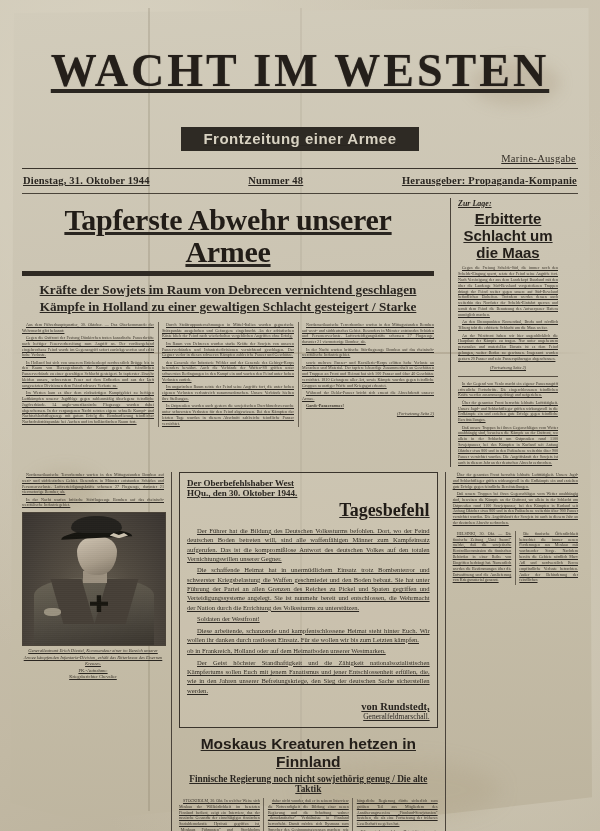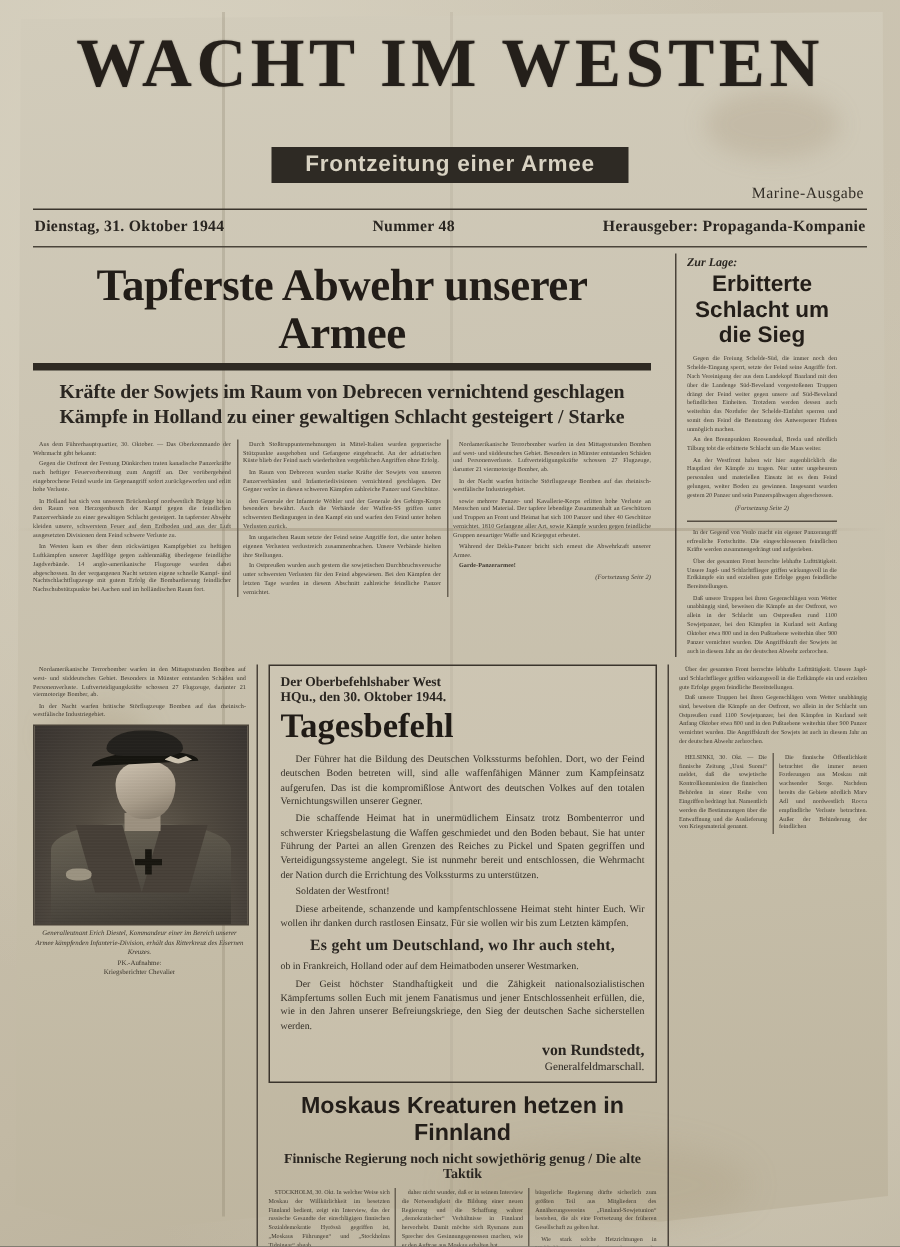--- a/index.html
+++ b/index.html
@@ -19,21 +19,21 @@
     box-shadow:0 0 14px rgba(60,52,40,.45);
     clip-path:polygon(1% 0.6%, 99.4% 0%, 100% 96.5%, 74% 98.6%, 40% 97.4%, 12% 99.4%, 0.4% 97.2%);
   }
   
   .crease{position:absolute;background:rgba(120,108,88,.22);pointer-events:none;}
   .crease.v{width:2px;top:8px;bottom:20px;}
   .crease.h{height:2px;left:10px;right:10px;
     background:linear-gradient(90deg,rgba(140,126,102,0) 0%,rgba(140,126,102,.35) 18%,rgba(140,126,102,.3) 80%,rgba(140,126,102,0) 100%);}
   .stain{position:absolute;border-radius:50%;pointer-events:none;}
 
-  .content{position:absolute;left:22px;top:1px;width:556px;height:790px;}
+  .content{position:absolute;left:22px;top:30px;width:556px;height:790px;text-decoration:underline;}
 
   
   .masthead{text-align:center;}
   .mast-title{
     font-family:"Liberation Serif",serif;font-weight:bold;
     font-size:46px;letter-spacing:3px;line-height:1;
     color:#241f1a;margin:18px 0 0 0;
     text-shadow:0 0 1px rgba(40,34,28,.5);
   }
   .mast-sub-wrap{display:flex;justify-content:center;margin-top:7px;}
@@ -93,21 +93,21 @@
   
   .lower{display:flex;margin-top:5px;}
   .lower-left{width:142px;}
   .lower-mid{width:262px;margin-left:7px;border-left:1.2px solid #4a433a;padding-left:7px;}
   .lower-right{width:127px;margin-left:7px;border-left:1.2px solid #4a433a;padding-left:7px;}
 
   .tb-box{border:1.3px solid #3a342c;padding:5px 7px 6px 7px;background:rgba(255,250,235,.10);}
   .tb-top{display:flex;justify-content:space-between;font-size:9px;font-weight:bold;margin-bottom:2px;flex-direction:column;}
   .tb-title{
     font-family:"Liberation Serif",serif;font-weight:bold;
-    font-size:23px;text-align:left;margin:1px 0 5px 0;letter-spacing:0px;color:#201b16;
+    font-size:18px;text-align:right;margin:1px 0 5px 0;letter-spacing:0px;color:#201b16;
   }
   .tb-body{font-size:6.6px;line-height:1.42;text-align:justify;color:#332e26;}
   .tb-body p{margin:0 0 2px 0;text-indent:10px;}
   .tb-slogan{
     font-weight:bold;font-size:10.5px;text-align:center;margin:5px 0 4px 0;letter-spacing:.2px;
   }
   .tb-sign{text-align:right;margin-top:6px;}
   .tb-sign .n{font-weight:bold;font-size:10.5px;}
   .tb-sign .r{font-size:7.5px;}
 
@@ -210,21 +210,21 @@
           <p>Während der Dekla-Panzer bricht sich erneut die Abwehrkraft unserer Armee.</p>
           <p style="font-weight:bold;">Garde-Panzerarmee!</p>
           <div class="contd">(Fortsetzung Seite 2)</div>
         </div>
       </div>
 
       <div class="col-side">
         <div class="side-kicker">Zur Lage:</div>
         <div class="side-head">
           <div>Erbitterte Schlacht um</div>
-          <div>die Sieg</div>
+          <div>die Maas</div>
         </div>
         <div class="side-body">
           <p>Gegen die Freiung Schelde-Süd, die immer noch den Schelde-Eingang sperrt, setzte der Feind seine Angriffe fort. Nach Vereinigung der aus dem Landekopf Baarland mit den über die Landenge Süd-Beveland vorgestoßenen Truppen drängt der Feind weiter gegen unsere auf Süd-Beveland befindlichen Einheiten. Trotzdem werden dessen auch weiterhin das Nordufer der Schelde-Einfahrt sperren und somit dem Feind die Benutzung des Antwerpener Hafens unmöglich machen.</p>
           <p>An den Brennpunkten Roosendaal, Breda und nördlich Tilburg tobt die erbitterte Schlacht um die Maas weiter.</p>
           <p>An der Westfront haben wir hier augenblicklich die Hauptlast der Kämpfe zu tragen. Nur unter ungeheurem personalen und materiellen Einsatz ist es dem Feind gelungen, weiter Boden zu gewinnen. Insgesamt wurden gestern 20 Panzer und sein Panzerspähwagen abgeschossen.</p>
           <div class="side-contd">(Fortsetzung Seite 2)</div>
           <div class="side-sep"></div>
           <p>In der Gegend von Venlo macht ein eigener Panzerangriff erfreuliche Fortschritte. Die eingeschlossenen feindlichen Kräfte werden zusammengedrängt und aufgerieben.</p>
           <p>Über der gesamten Front herrschte lebhafte Luftttätigkeit. Unsere Jagd- und Schlachtflieger griffen wirkungsvoll in die Erdkämpfe ein und erzielten gute Erfolge gegen feindliche Bereitstellungen.</p>
           <p>Daß unsere Truppen bei ihren Gegenschlägen vom Wetter unabhängig sind, beweisen die Kämpfe an der Ostfront, wo allein in der Schlacht um Ostpreußen rund 1100 Sowjetpanzer, bei den Kämpfen in Kurland seit Anfang Oktober etwa 800 und in den Pußtaebene weiterhin über 900 Panzer vernichtet wurden. Die Angriffskraft der Sowjets ist auch in diesem Jahr an der deutschen Abwehr zerbrochen.</p>
@@ -268,21 +268,20 @@
             <span>Der Oberbefehlshaber West</span>
             <span>HQu., den 30. Oktober 1944.</span>
           </div>
           <div class="tb-title">Tagesbefehl</div>
           <div class="tb-body">
             <p>Der Führer hat die Bildung des Deutschen Volkssturms befohlen. Dort, wo der Feind deutschen Boden betreten will, sind alle waffenfähigen Männer zum Kampfeinsatz aufgerufen. Das ist die kompromißlose Antwort des deutschen Volkes auf den totalen Vernichtungswillen unserer Gegner.</p>
             <p>Die schaffende Heimat hat in unermüdlichem Einsatz trotz Bombenterror und schwerster Kriegsbelastung die Waffen geschmiedet und den Boden bebaut. Sie hat unter Führung der Partei an allen Grenzen des Reiches zu Pickel und Spaten gegriffen und Verteidigungssysteme angelegt. Sie ist nunmehr bereit und entschlossen, die Wehrmacht der Nation durch die Errichtung des Volkssturms zu unterstützen.</p>
             <p>Soldaten der Westfront!</p>
             <p>Diese arbeitende, schanzende und kampfentschlossene Heimat steht hinter Euch. Wir wollen ihr danken durch rastlosen Einsatz. Für sie wollen wir bis zum Letzten kämpfen.</p>
           </div>
-          <div class="tb-slogan">Es geht um Deutschland, wo Ihr auch steht,</div>
           <div class="tb-body">
             <p style="text-indent:0;">ob in Frankreich, Holland oder auf dem Heimatboden unserer Westmarken.</p>
             <p>Der Geist höchster Standhaftigkeit und die Zähigkeit nationalsozialistischen Kämpfertums sollen Euch mit jenem Fanatismus und jener Entschlossenheit erfüllen, die, wie in den Jahren unserer Befreiungskriege, den Sieg der deutschen Sache sicherstellen werden.</p>
           </div>
           <div class="tb-sign">
             <div class="n">von Rundstedt,</div>
             <div class="r">Generalfeldmarschall.</div>
           </div>
         </div>
 

